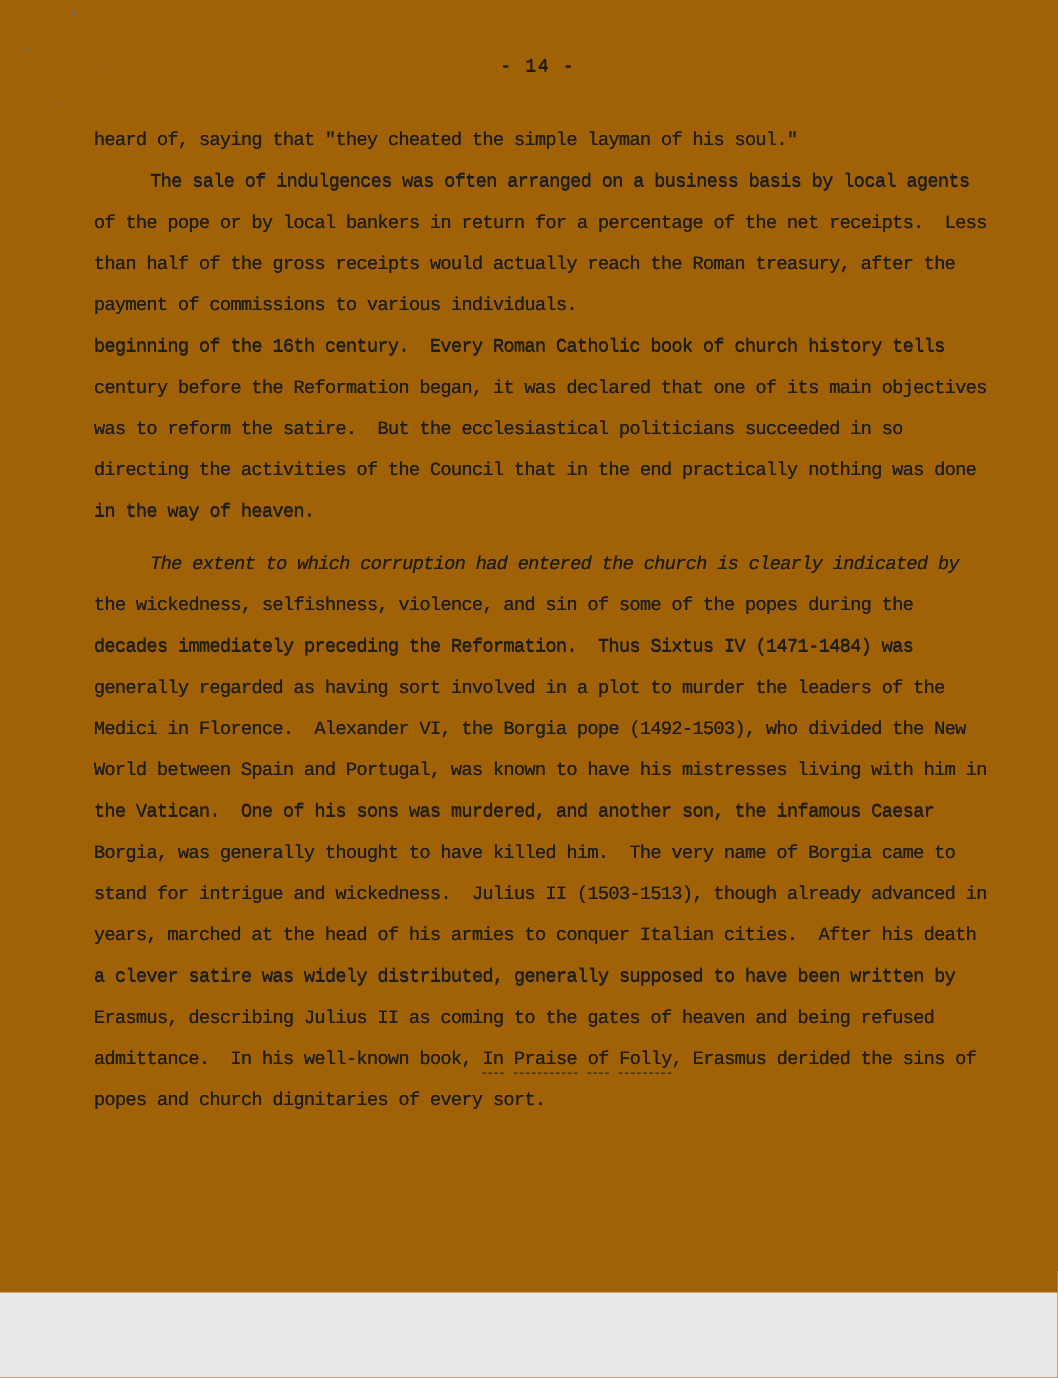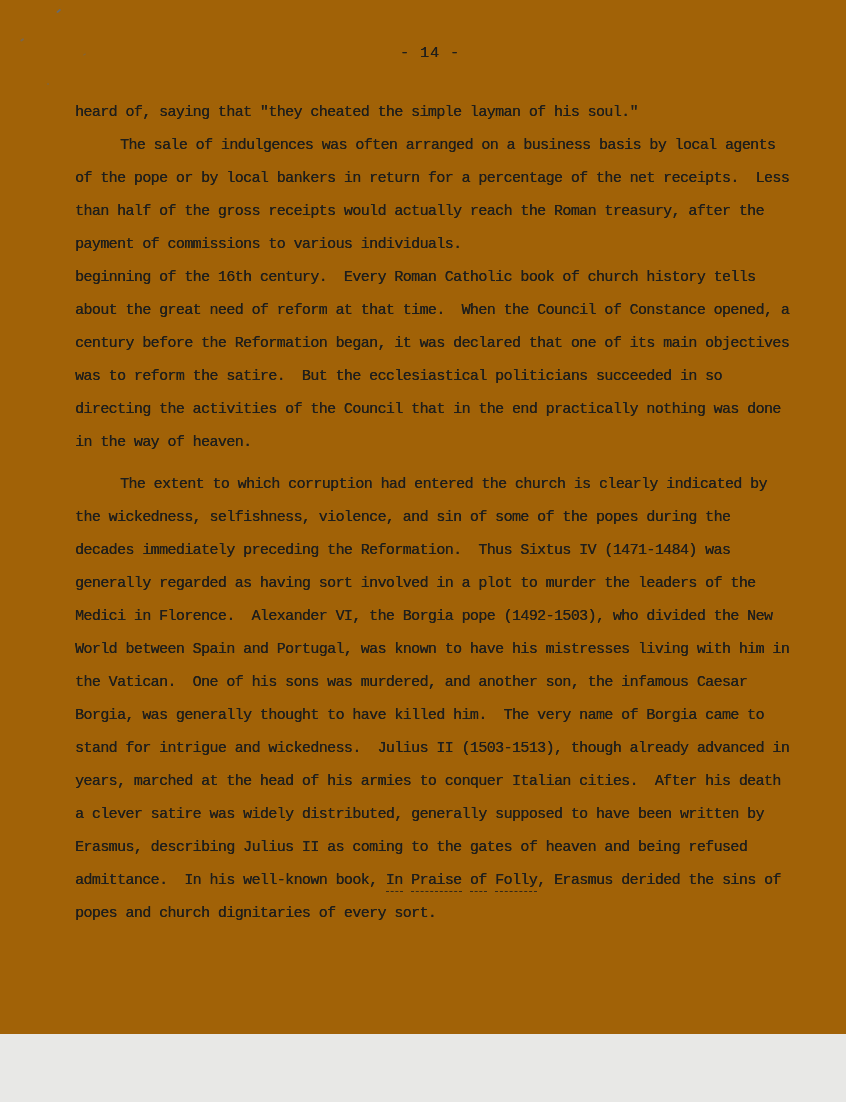--- a/index.html
+++ b/index.html
@@ -66,26 +66,25 @@
 
   <div class="page-number">- 14 -</div>
 
   <div class="text-body">
       <div class="line">heard of, saying that "they cheated the simple layman of his soul."</div>
       <div class="line indent">The sale of indulgences was often arranged on a business basis by local agents</div>
       <div class="line">of the pope or by local bankers in return for a percentage of the net receipts.  Less</div>
       <div class="line">than half of the gross receipts would actually reach the Roman treasury, after the</div>
       <div class="line">payment of commissions to various individuals.</div>
       <div class="line">beginning of the 16th century.  Every Roman Catholic book of church history tells</div>
-      <div class="line">about the great need of reform at that time.  When the Council of Constance opened, a</div>
       <div class="line">century before the Reformation began, it was declared that one of its main objectives</div>
       <div class="line">was to reform the satire.  But the ecclesiastical politicians succeeded in so</div>
       <div class="line">directing the activities of the Council that in the end practically nothing was done</div>
       <div class="line">in the way of heaven.</div>
-      <div class="line indent" style="margin-top: 9px;">The extent to which corruption had entered the church is clearly indicated by</div>
+      <div class="line indent" style="margin-top: 9px; font-style: italic;">The extent to which corruption had entered the church is clearly indicated by</div>
       <div class="line">the wickedness, selfishness, violence, and sin of some of the popes during the</div>
       <div class="line">decades immediately preceding the Reformation.  Thus Sixtus IV (1471-1484) was</div>
       <div class="line">generally regarded as having sort involved in a plot to murder the leaders of the</div>
       <div class="line">Medici in Florence.  Alexander VI, the Borgia pope (1492-1503), who divided the New</div>
       <div class="line">World between Spain and Portugal, was known to have his mistresses living with him in</div>
       <div class="line">the Vatican.  One of his sons was murdered, and another son, the infamous Caesar</div>
       <div class="line">Borgia, was generally thought to have killed him.  The very name of Borgia came to</div>
       <div class="line">stand for intrigue and wickedness.  Julius II (1503-1513), though already advanced in</div>
       <div class="line">years, marched at the head of his armies to conquer Italian cities.  After his death</div>
       <div class="line">a clever satire was widely distributed, generally supposed to have been written by</div>

